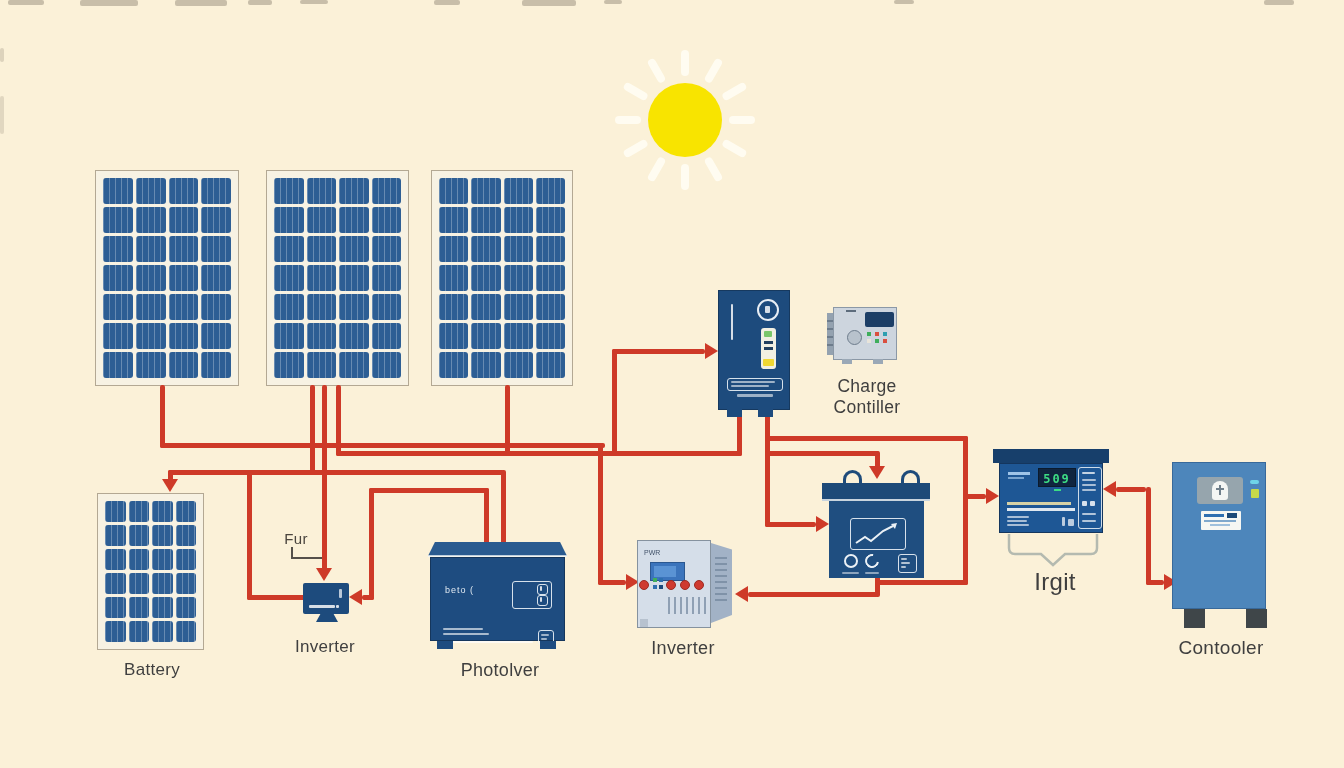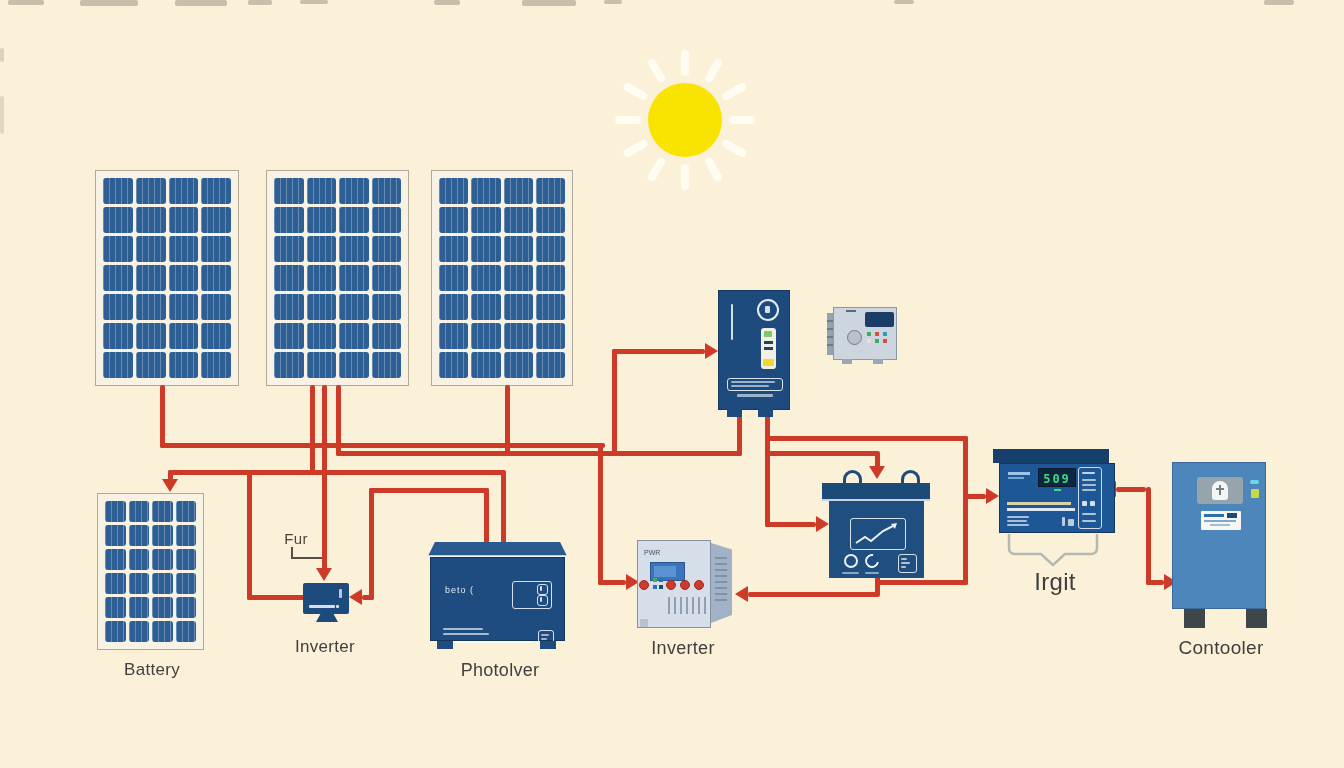--- a/index.html
+++ b/index.html
@@ -369,21 +369,21 @@
       <div class="frame" style="left:69px;top:53px;width:17px;height:17px;border-width:1.5px">
         <div class="md" style="left:2px;top:3px;width:6px;height:1.5px;opacity:.8"></div>
         <div class="md" style="left:2px;top:7px;width:9px;height:1.5px;opacity:.8"></div>
         <div class="md" style="left:2px;top:11px;width:5px;height:1.5px;opacity:.8"></div>
       </div>
     </div>
   </div>
 
   <div class="abs" style="left:993px;top:449px">
     <div class="abs" style="left:0;top:0;width:116px;height:14px;background:#173f6b"></div>
-    <div class="abs" style="left:6px;top:14px;width:116px;height:70px;background:#1e5795;border:1px solid #14365e;box-sizing:border-box">
+    <div class="abs" style="left:6px;top:14px;width:104px;height:70px;background:#1e5795;border:1px solid #14365e;box-sizing:border-box">
       <div class="abs" style="left:8px;top:8px;width:22px;height:2.5px;background:#9fc4e8"></div>
       <div class="abs" style="left:8px;top:13px;width:16px;height:2px;background:#9fc4e8;opacity:.7"></div>
       <div class="abs" style="left:38px;top:4px;width:38px;height:19px;background:#10253f;border:1px solid #0b1a2c;box-sizing:border-box;text-align:center">
         <span style="font-family:'DejaVu Sans Mono',monospace;font-size:12px;font-weight:bold;color:var(--green,#3ddc84);letter-spacing:2px;line-height:17px">509</span>
       </div>
       <div class="abs" style="left:54px;top:25px;width:7px;height:2px;background:#3ddc84"></div>
       <div class="frame" style="left:78px;top:3px;width:22px;height:60px;border-color:#cfdce8">
         <div class="md" style="left:3px;top:4px;width:13px;height:2px;opacity:.9"></div>
         <div class="md" style="left:3px;top:11px;width:14px;height:2px;opacity:.75"></div>
         <div class="md" style="left:3px;top:16px;width:14px;height:2px;opacity:.75"></div>
@@ -430,16 +430,20 @@
   <div>
     <div class="abs" style="left:291px;top:547px;width:1.5px;height:11px;background:#55504a"></div>
     <div class="abs" style="left:291px;top:557px;width:31px;height:1.5px;background:#55504a"></div>
   </div>
 
   <div class="lbl" style="left:102px;top:660px;width:100px">Battery</div>
   <div class="lbl" style="left:276px;top:530px;width:40px;font-size:15px;color:#4a453e">Fur</div>
   <div class="lbl" style="left:275px;top:637px;width:100px">Inverter</div>
   <div class="lbl" style="left:438px;top:660px;width:124px;font-size:18px">Photolver</div>
   <div class="lbl" style="left:633px;top:638px;width:100px;font-size:18px">Inverter</div>
+  <div class="lbl" style="left:797px;top:376px;width:140px;font-size:17.5px;line-height:21px">
+    <span style="display:block">Charge</span>
+    <span style="display:block">Contiller</span>
+  </div>
   <div class="lbl" style="left:1005px;top:568px;width:100px;font-size:24px">Irgit</div>
   <div class="lbl" style="left:1161px;top:637px;width:120px;font-size:19px">Contooler</div>
 
 </div>
 
 </body></html>

